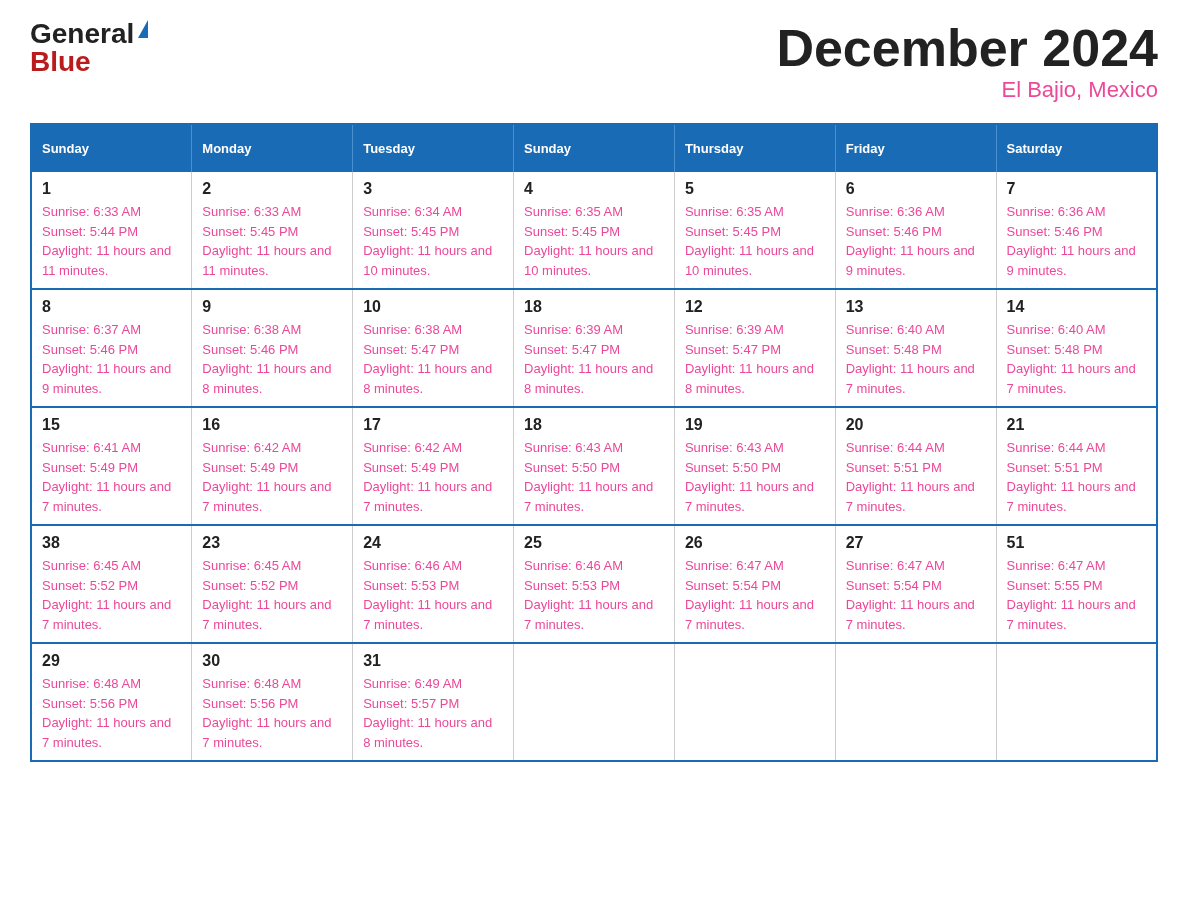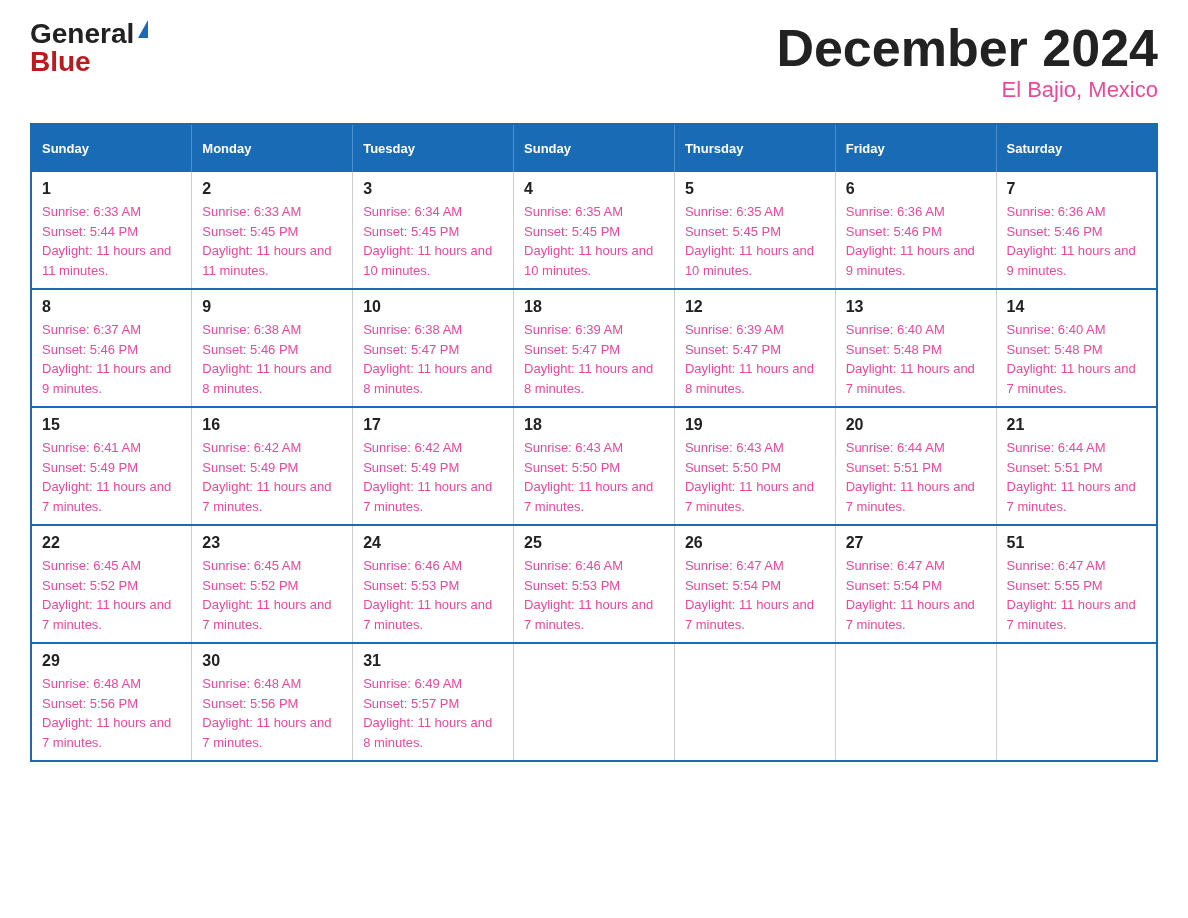--- a/index.html
+++ b/index.html
@@ -163,21 +163,21 @@
       <tr>
         <td><span class="day-number">15</span><span class="day-info">Sunrise: 6:41 AM<br>Sunset: 5:49 PM<br>Daylight: 11 hours and 7 minutes.</span></td>
         <td><span class="day-number">16</span><span class="day-info">Sunrise: 6:42 AM<br>Sunset: 5:49 PM<br>Daylight: 11 hours and 7 minutes.</span></td>
         <td><span class="day-number">17</span><span class="day-info">Sunrise: 6:42 AM<br>Sunset: 5:49 PM<br>Daylight: 11 hours and 7 minutes.</span></td>
         <td><span class="day-number">18</span><span class="day-info">Sunrise: 6:43 AM<br>Sunset: 5:50 PM<br>Daylight: 11 hours and 7 minutes.</span></td>
         <td><span class="day-number">19</span><span class="day-info">Sunrise: 6:43 AM<br>Sunset: 5:50 PM<br>Daylight: 11 hours and 7 minutes.</span></td>
         <td><span class="day-number">20</span><span class="day-info">Sunrise: 6:44 AM<br>Sunset: 5:51 PM<br>Daylight: 11 hours and 7 minutes.</span></td>
         <td><span class="day-number">21</span><span class="day-info">Sunrise: 6:44 AM<br>Sunset: 5:51 PM<br>Daylight: 11 hours and 7 minutes.</span></td>
       </tr>
       <tr>
-        <td><span class="day-number">22</span><span class="day-info">Sunrise: 6:45 AM<br>Sunset: 5:52 PM<br>Daylight: 11 hours and 7 minutes.</span></td>
+        <td><span class="day-number">38</span><span class="day-info">Sunrise: 6:45 AM<br>Sunset: 5:52 PM<br>Daylight: 11 hours and 7 minutes.</span></td>
         <td><span class="day-number">23</span><span class="day-info">Sunrise: 6:45 AM<br>Sunset: 5:52 PM<br>Daylight: 11 hours and 7 minutes.</span></td>
         <td><span class="day-number">24</span><span class="day-info">Sunrise: 6:46 AM<br>Sunset: 5:53 PM<br>Daylight: 11 hours and 7 minutes.</span></td>
         <td><span class="day-number">25</span><span class="day-info">Sunrise: 6:46 AM<br>Sunset: 5:53 PM<br>Daylight: 11 hours and 7 minutes.</span></td>
         <td><span class="day-number">26</span><span class="day-info">Sunrise: 6:47 AM<br>Sunset: 5:54 PM<br>Daylight: 11 hours and 7 minutes.</span></td>
         <td><span class="day-number">27</span><span class="day-info">Sunrise: 6:47 AM<br>Sunset: 5:54 PM<br>Daylight: 11 hours and 7 minutes.</span></td>
         <td><span class="day-number">51</span><span class="day-info">Sunrise: 6:47 AM<br>Sunset: 5:55 PM<br>Daylight: 11 hours and 7 minutes.</span></td>
       </tr>
       <tr>
         <td><span class="day-number">29</span><span class="day-info">Sunrise: 6:48 AM<br>Sunset: 5:56 PM<br>Daylight: 11 hours and 7 minutes.</span></td>
         <td><span class="day-number">30</span><span class="day-info">Sunrise: 6:48 AM<br>Sunset: 5:56 PM<br>Daylight: 11 hours and 7 minutes.</span></td>

